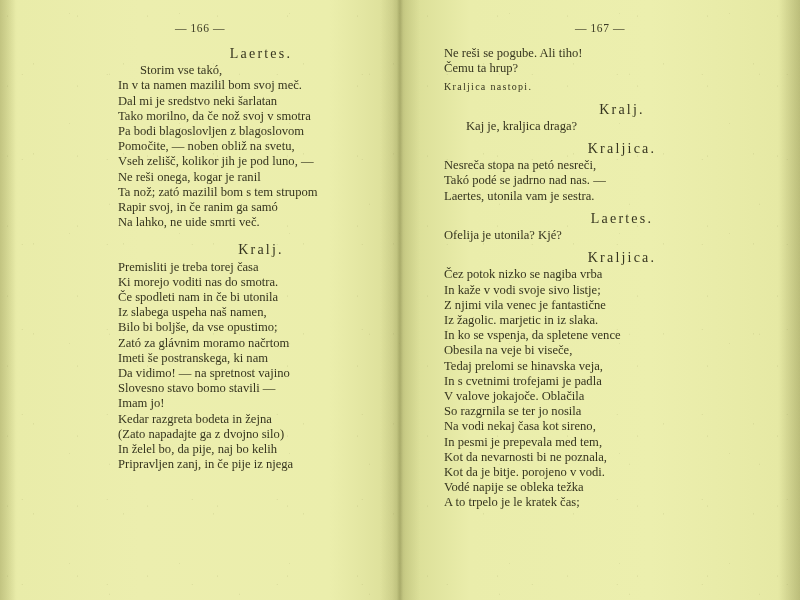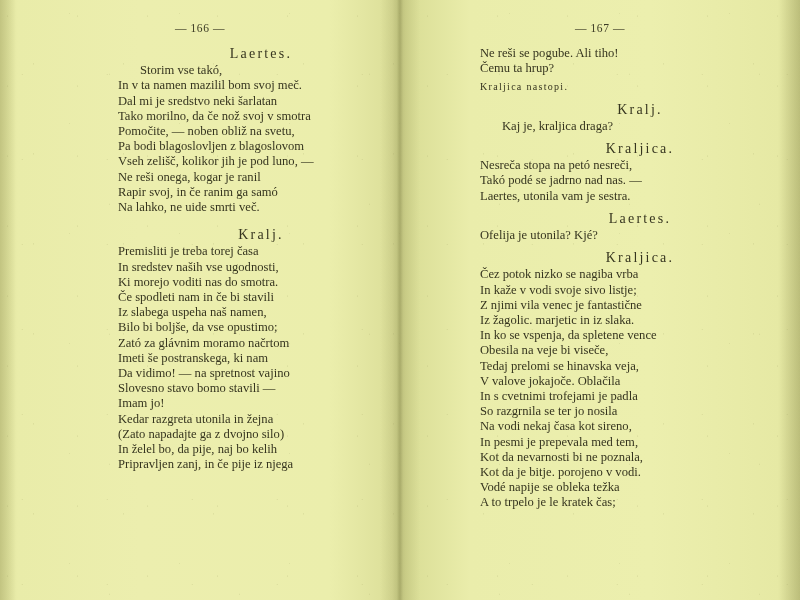--- a/index.html
+++ b/index.html
@@ -40,21 +40,21 @@
     letter-spacing: 0.6px;
     color: #3b3a24;
     margin-top: 22px;
   }
   .textblock {
     color: #36351f;
     font-size: 12.6px;
     line-height: 15.2px;
   }
   .left .textblock  { margin: 12px 0 0 118px; }
-  .right .textblock { margin: 12px 0 0 80px; }
+  .right .textblock { margin: 12px 0 0 44px; }
 
   .speaker {
     font-size: 14px;
     letter-spacing: 2.2px;
     margin: 7px 0 2px 0;
   }
   .speaker.center { text-align: center; }
   .left .speaker   { margin-left: 4px; }
   .stage {
     font-size: 10px;
@@ -110,40 +110,40 @@
 <div class="book">
 
   <div class="page page-left left">
     <div class="folio">— 166 —</div>
     <div class="textblock">
         <div class="speaker center">Laertes.</div>
         <div class="line indent">Storim vse takó,</div>
         <div class="line">In v ta namen mazilil bom svoj meč.</div>
         <div class="line">Dal mi je sredstvo neki šarlatan</div>
         <div class="line">Tako morilno, da če nož svoj v smotra</div>
+        <div class="line">Pa bodi blagoslovljen z blagoslovom</div>
         <div class="line">Pomočite, — noben obliž na svetu,</div>
-        <div class="line">Pa bodi blagoslovljen z blagoslovom</div>
         <div class="line">Vseh zelišč, kolikor jih je pod luno, —</div>
         <div class="line">Ne reši onega, kogar je ranil</div>
+        <div class="line">Ta nož; zató mazilil bom s tem strupom</div>
         <div class="line">Rapir svoj, in če ranim ga samó</div>
         <div class="line">Na lahko, ne uide smrti več.</div>
         <div class="spacer"></div>
         <div class="speaker center">Kralj.</div>
         <div class="line">Premisliti je treba torej časa</div>
-        <div class="line">In sredstev naših vse ugodnosti,</div>
         <div class="line">Ki morejo voditi nas do smotra.</div>
-        <div class="line">Če spodleti nam in če bi stavili</div>
+        <div class="line">Če spodleti nam in če bi utonila</div>
         <div class="line">Iz slabega uspeha naš namen,</div>
         <div class="line">Bilo bi boljše, da vse opustimo;</div>
         <div class="line">Zató za glávnim moramo načrtom</div>
         <div class="line">Imeti še postranskega, ki nam</div>
         <div class="line">Da vidimo! — na spretnost vajino</div>
         <div class="line">Slovesno stavo bomo stavili —</div>
         <div class="line">Imam jo!</div>
-        <div class="line">Kedar razgreta utonila in žejna</div>
+        <div class="line">Kedar razgreta bodeta in žejna</div>
         <div class="line">(Zato napadajte ga z dvojno silo)</div>
         <div class="line">In želel bo, da pije, naj bo kelih</div>
         <div class="line">Pripravljen zanj, in če pije iz njega</div>
       </div>
   </div>
 
   <div class="page page-right right">
     <div class="folio">— 167 —</div>
     <div class="textblock">
         <div class="line">Ne reši se pogube. Ali tiho!</div>
@@ -158,22 +158,22 @@
         <div class="speaker center">Laertes.</div>
         <div class="line">Ofelija je utonila? Kjé?</div>
         <div class="speaker center">Kraljica.</div>
         <div class="line">Čez potok nizko se nagiba vrba</div>
         <div class="line">In kaže v vodi svoje sivo listje;</div>
         <div class="line">Z njimi vila venec je fantastične</div>
         <div class="line">Iz žagolic. marjetic in iz slaka.</div>
         <div class="line">In ko se vspenja, da spletene vence</div>
         <div class="line">Obesila na veje bi viseče,</div>
         <div class="line">Tedaj prelomi se hinavska veja,</div>
+        <div class="line">In s cvetnimi trofejami je padla</div>
         <div class="line">V valove jokajoče. Oblačila</div>
-        <div class="line">In s cvetnimi trofejami je padla</div>
         <div class="line">So razgrnila se ter jo nosila</div>
         <div class="line">Na vodi nekaj časa kot sireno,</div>
         <div class="line">In pesmi je prepevala med tem,</div>
         <div class="line">Kot da nevarnosti bi ne poznala,</div>
         <div class="line">Kot da je bitje. porojeno v vodi.</div>
         <div class="line">Vodé napije se obleka težka</div>
         <div class="line">A to trpelo je le kratek čas;</div>
       </div>
   </div>
 

